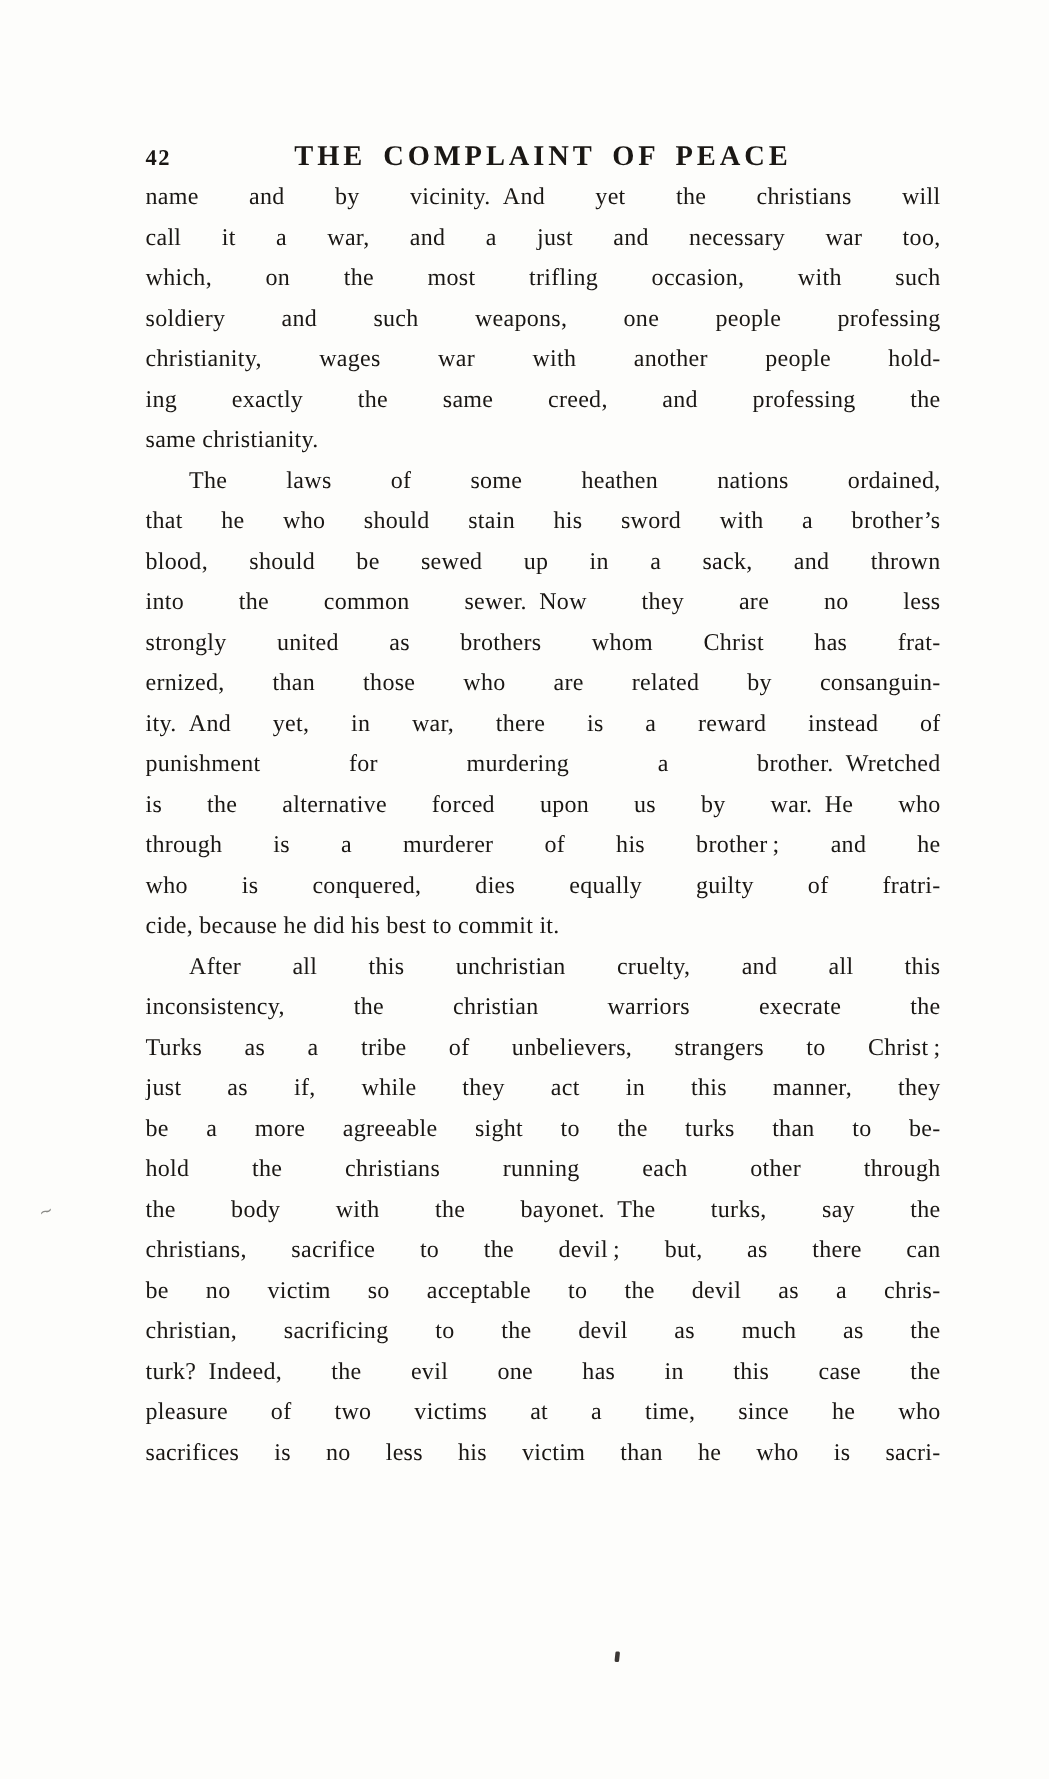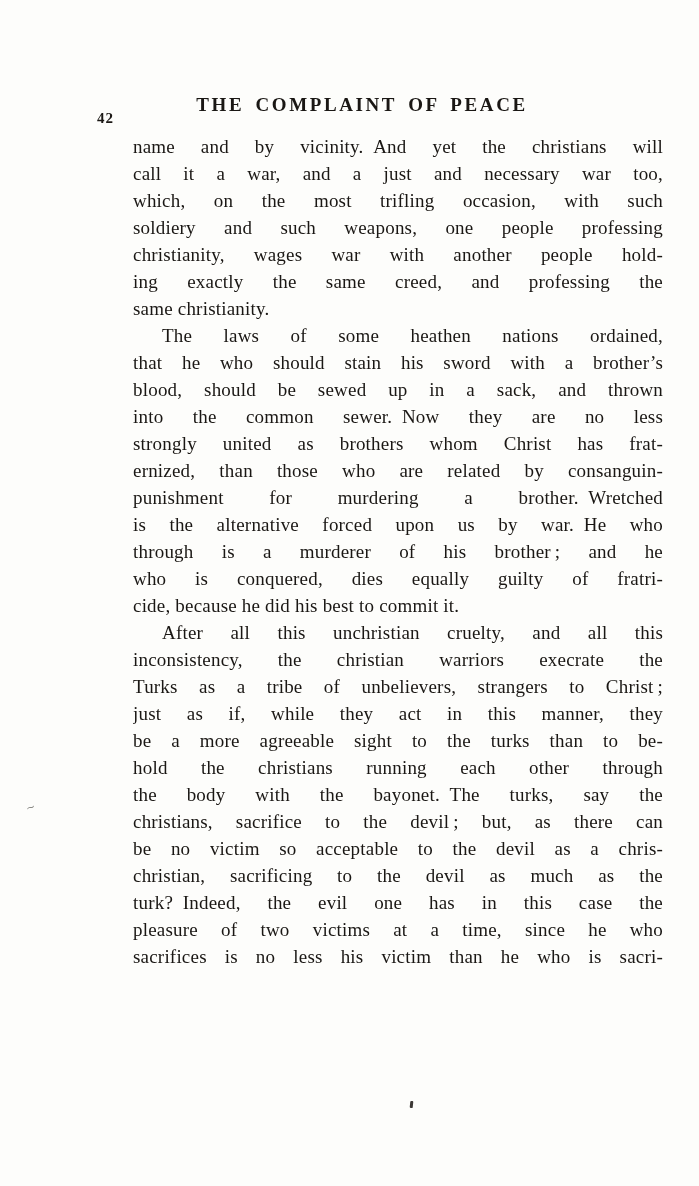--- a/index.html
+++ b/index.html
@@ -18,36 +18,35 @@
   .page{
     position:absolute;inset:0;
     background:var(--paper);
   }
   .running-head{
     position:absolute;
     left:97px;top:92px;width:530px;height:26px;
     line-height:26px;
   }
   .page-number{
-    position:absolute;left:0;top:13px;
+    position:absolute;left:0;top:1px;
     font-size:15px;font-weight:700;
     letter-spacing:1px;
     text-align:right;
   }
   .running-title{
     display:block;text-align:center;
     font-size:19px;font-weight:600;
     letter-spacing:2.6px;
     word-spacing:4px;
   }
   .text-block{
     position:absolute;
-    left:97px;top:133px;width:530px;
-    font-size:19px;
-    margin-left:36px;
+    left:97px;top:118px;width:530px;
+    font-size:16px;
   }
   .paragraph{margin:0;padding:0;}
   .line{
     height:27px;line-height:27px;
     text-align:justify;
     text-align-last:justify;
     letter-spacing:0.2px;
     white-space:normal;
     overflow:hidden;
   }
@@ -88,20 +87,21 @@
         <div class="line">ing exactly the same creed, and professing the</div>
         <div class="line ragged">same christianity.</div>
       </div>
       <div class="paragraph">
         <div class="line indent">The laws of some heathen nations ordained,</div>
         <div class="line">that he who should stain his sword with a brother’s</div>
         <div class="line">blood, should be sewed up in a sack, and thrown</div>
         <div class="line">into the common sewer. Now they are no less</div>
         <div class="line">strongly united as brothers whom Christ has frat-</div>
         <div class="line">ernized, than those who are related by consanguin-</div>
+        <div class="line">ity. And yet, in war, there is a reward instead of</div>
         <div class="line">punishment for murdering a brother. Wretched</div>
         <div class="line">is the alternative forced upon us by war. He who</div>
         <div class="line">through is a murderer of his brother ; and he</div>
         <div class="line">who is conquered, dies equally guilty of fratri-</div>
         <div class="line ragged">cide, because he did his best to commit it.</div>
       </div>
       <div class="paragraph">
         <div class="line indent">After all this unchristian cruelty, and all this</div>
         <div class="line">inconsistency, the christian warriors execrate the</div>
         <div class="line">Turks as a tribe of unbelievers, strangers to Christ ;</div>

